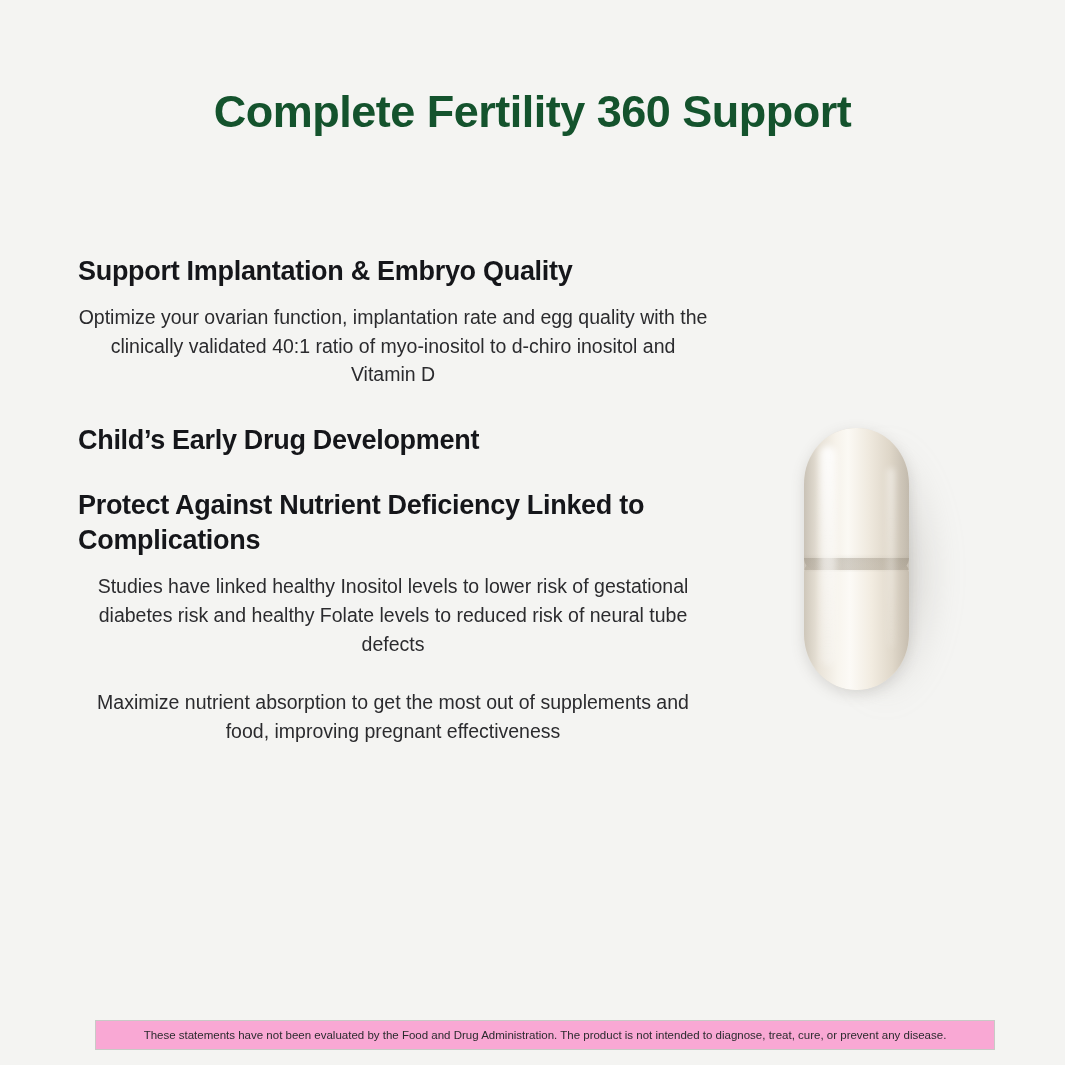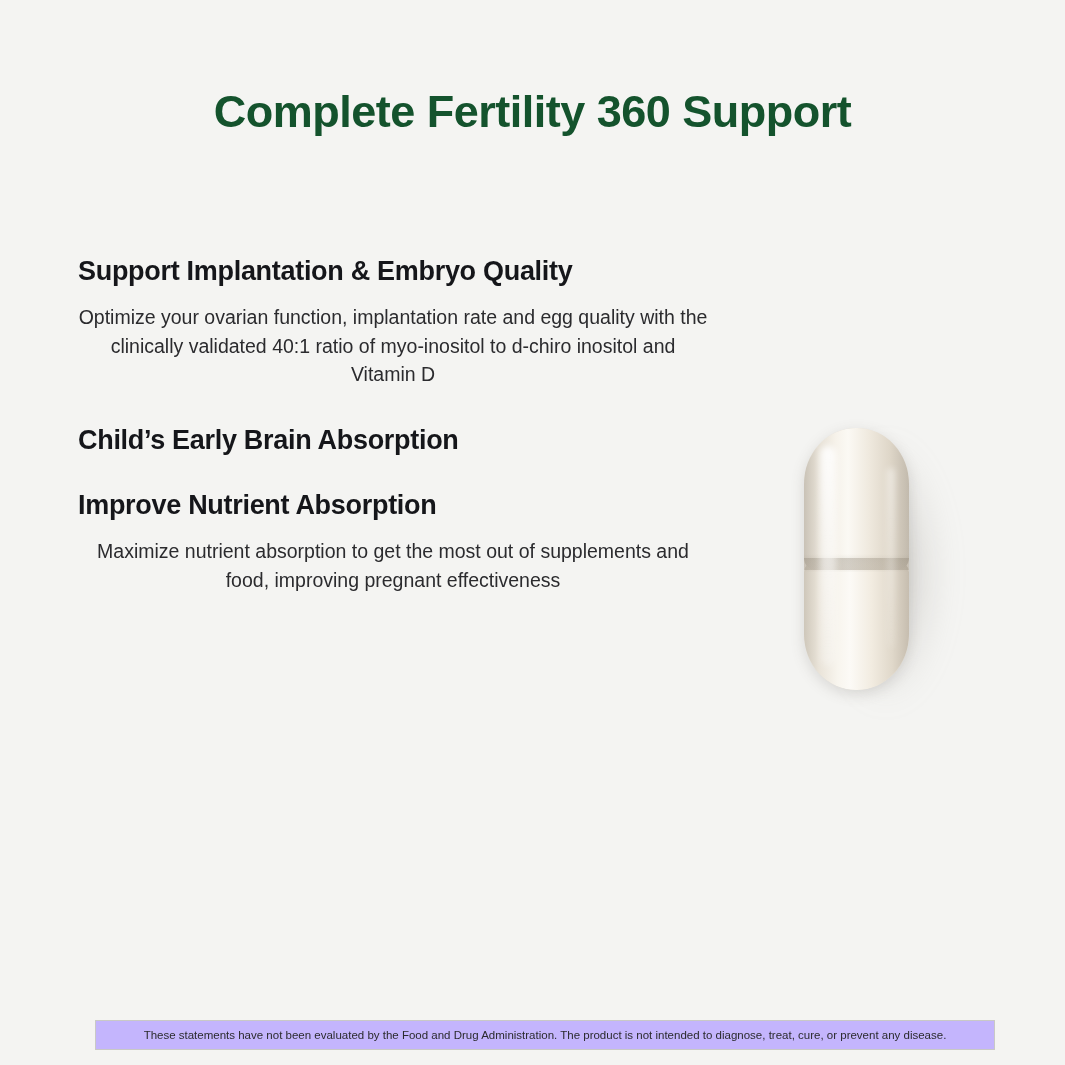--- a/index.html
+++ b/index.html
@@ -174,21 +174,21 @@
     filter: blur(3px);
   }
 
   .disclaimer {
     position: absolute;
     left: 95px;
     top: 1020px;
     width: 900px;
     height: 30px;
     border: 1px solid #c9c9c6;
-    background: #c4b5fd;
+    background: #f9a8d4;
     display: flex;
     align-items: center;
     justify-content: center;
     font-size: 11.5px;
     color: #2b2b2e;
     text-align: center;
     padding: 0 10px;
   }
 </style>
 </head>
@@ -199,26 +199,29 @@
   <h1 class="page-title">Complete Fertility 360 Support</h1>
 
   <div class="content">
 
     <div class="feature">
       <div class="feature-heading">Support Implantation &amp; Embryo Quality</div>
       <div class="feature-body">Optimize your ovarian function, implantation rate and egg quality with the clinically validated 40:1 ratio of myo-inositol to d-chiro inositol and Vitamin D</div>
     </div>
 
     <div class="feature">
-      <div class="feature-heading">Child’s Early Brain Absorption</div>
-    </div>
-
-
-    <div class="feature">
-      <div class="feature-heading">Improve Nutrient Absorption</div>
+      <div class="feature-heading">Child’s Early Drug Development</div>
+    </div>
+
+    <div class="feature">
+      <div class="feature-heading">Protect Against Nutrient Deficiency Linked to Complications</div>
+      <div class="feature-body">Studies have linked healthy Inositol levels to lower risk of gestational diabetes risk and healthy Folate levels to reduced risk of neural tube defects</div>
+    </div>
+
+    <div class="feature">
       <div class="feature-body">Maximize nutrient absorption to get the most out of supplements and food, improving pregnant effectiveness</div>
     </div>
 
   </div>
 
   <div class="product-figure">
     <div class="capsule-shadow"></div>
     <div class="capsule">
       <div class="capsule-bottom"></div>
       <div class="capsule-top"></div>

